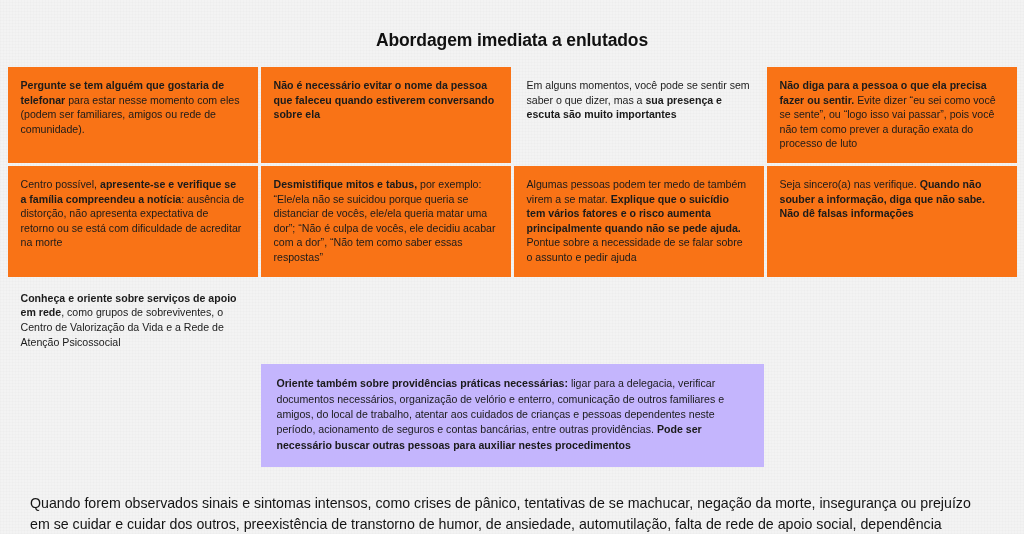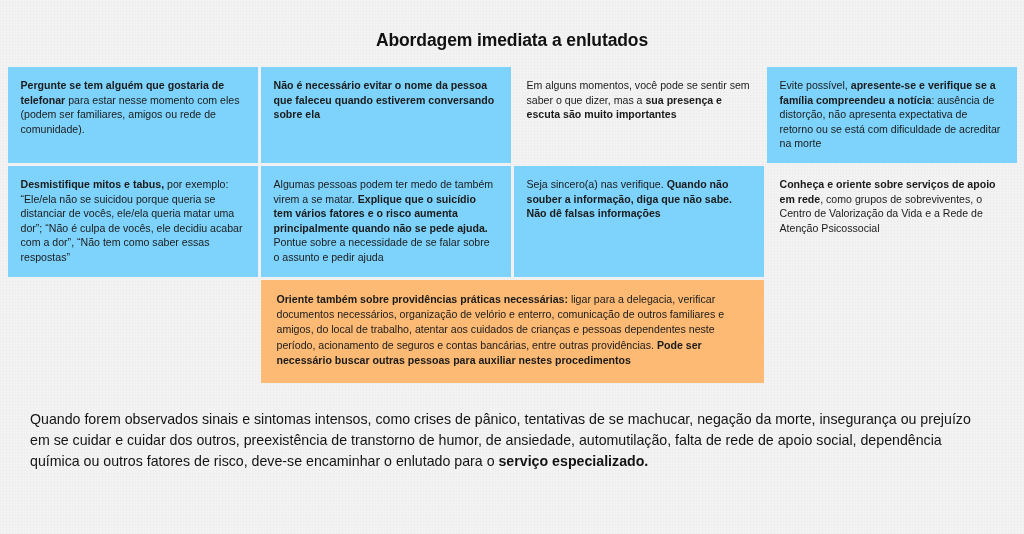--- a/index.html
+++ b/index.html
@@ -52,34 +52,34 @@
     padding: 0 22px;
     box-sizing: border-box;
   }
   .cell {
     padding: 11px 13px 12px 13px;
     font-size: 10.6px;
     line-height: 1.38;
     box-sizing: border-box;
     color: #1b1b1b;
   }
-  .cell.shaded { background: #7dd3fc; }
+  .cell.shaded { background: #f97316; }
   .cell.plain { background: transparent; }
   .cell b { font-weight: bold; }
   .wide-row {
     display: grid;
     grid-template-columns: 250px 503px 250px;
     justify-content: center;
     column-gap: 3px;
     padding: 0 22px;
     box-sizing: border-box;
     margin-top: 3px;
   }
   .wide-cell {
-    background: #fdba74;
+    background: #c4b5fd;
     padding: 12px 16px 14px 16px;
     font-size: 10.6px;
     line-height: 1.45;
     box-sizing: border-box;
   }
   .spacer-cell { background: transparent; }
   .footer {
     padding: 26px 30px 0 30px;
     font-size: 14.2px;
     line-height: 1.5;
@@ -96,21 +96,22 @@
 <div class="page">
 
   <h1 class="title">Abordagem imediata a enlutados</h1>
 
   <div class="grid">
 
     <div class="cell shaded"><b>Pergunte se tem alguém que gostaria de telefonar</b><span> para estar nesse momento com eles (podem ser familiares, amigos ou rede de comunidade).</span></div>
     <div class="cell shaded"><b>Não é necessário evitar o nome da pessoa que faleceu quando estiverem conversando sobre ela</b></div>
     <div class="cell plain"><span>Em alguns momentos, você pode se sentir sem saber o que dizer, mas a </span><b>sua presença e escuta são muito importantes</b></div>
 
-    <div class="cell shaded"><span>Evite possível, </span><b>apresente-se e verifique se a família compreendeu a notícia</b><span>: ausência de distorção, não apresenta expectativa de retorno ou se está com dificuldade de acreditar na morte</span></div>
+    <div class="cell shaded"><b>Não diga para a pessoa o que ela precisa fazer ou sentir.</b><span> Evite dizer “eu sei como você se sente”, ou “logo isso vai passar”, pois você não tem como prever a duração exata do processo de luto</span></div>
+    <div class="cell shaded"><span>Centro possível, </span><b>apresente-se e verifique se a família compreendeu a notícia</b><span>: ausência de distorção, não apresenta expectativa de retorno ou se está com dificuldade de acreditar na morte</span></div>
     <div class="cell shaded"><b>Desmistifique mitos e tabus,</b><span> por exemplo: “Ele/ela não se suicidou porque queria se distanciar de vocês, ele/ela queria matar uma dor”; “Não é culpa de vocês, ele decidiu acabar com a dor”, “Não tem como saber essas respostas”</span></div>
     <div class="cell shaded"><span>Algumas pessoas podem ter medo de também virem a se matar. </span><b>Explique que o suicídio tem vários fatores e o risco aumenta principalmente quando não se pede ajuda.</b><span> Pontue sobre a necessidade de se falar sobre o assunto e pedir ajuda</span></div>
 
     <div class="cell shaded"><span>Seja sincero(a) nas verifique. </span><b>Quando não souber a informação, diga que não sabe. Não dê falsas informações</b></div>
     <div class="cell plain"><b>Conheça e oriente sobre serviços de apoio em rede</b><span>, como grupos de sobreviventes, o Centro de Valorização da Vida e a Rede de Atenção Psicossocial</span></div>
   </div>
 
   <div class="wide-row">
     <div class="spacer-cell"></div>
     <div class="wide-cell"><b>Oriente também sobre providências práticas necessárias:</b><span> ligar para a delegacia, verificar documentos necessários, organização de velório e enterro, comunicação de outros familiares e amigos, do local de trabalho, atentar aos cuidados de crianças e pessoas dependentes neste período, acionamento de seguros e contas bancárias, entre outras providências. </span><b>Pode ser necessário buscar outras pessoas para auxiliar nestes procedimentos</b></div>

